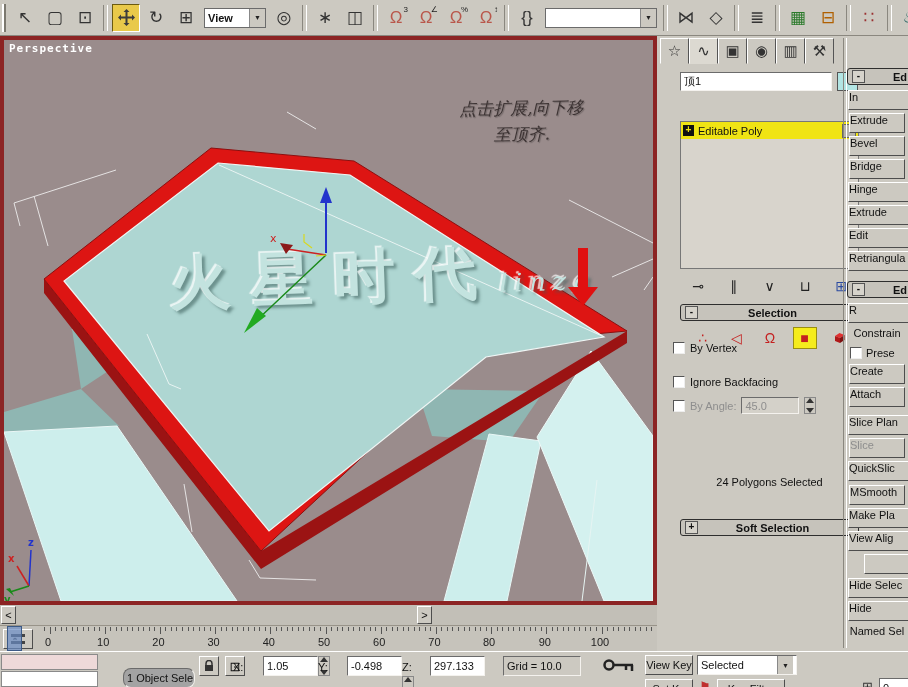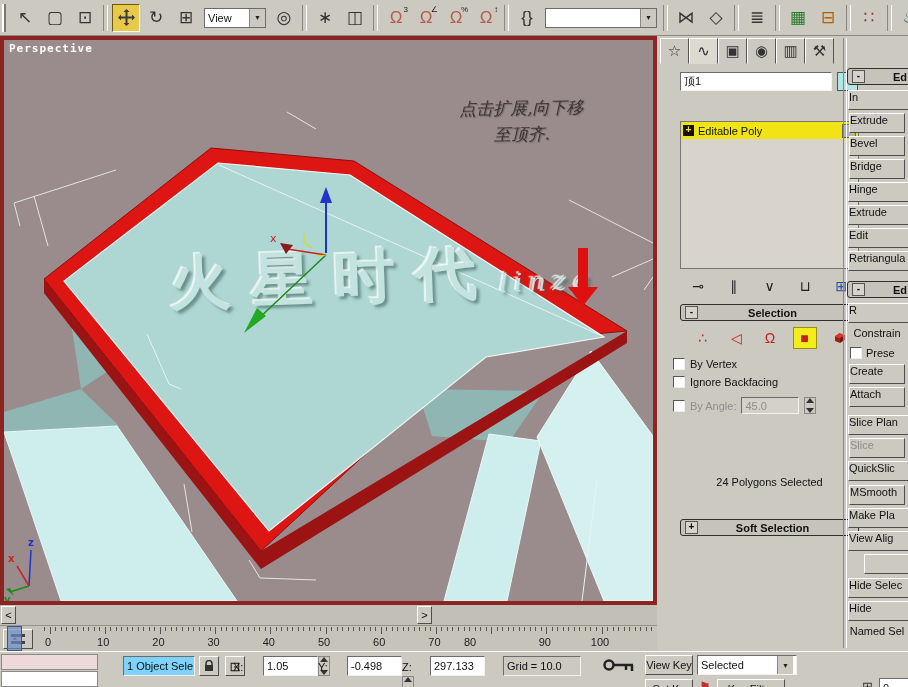--- a/index.html
+++ b/index.html
@@ -31,21 +31,21 @@
   #toolbar{position:absolute;left:0;top:0;width:908px;height:36px;background:#ccc9c1;
        border-bottom:1px solid #8a877f;display:flex;align-items:center;padding-left:2px;box-sizing:border-box;}
   #tb-handle{width:5px;height:28px;margin-right:4px;border-left:2px solid #fff;border-right:2px solid #7b786f;}
   #tb-icons{display:flex;align-items:center;height:36px;}
   .tbtn{width:26px;height:26px;margin:0 1px;display:flex;align-items:center;justify-content:center;
        position:relative;border:1px solid transparent;}
   .tbtn .tg{font-size:17px;color:#333;line-height:1;}
   .tbtn.act{background:#e9c94a;border:1px solid;border-color:#6b5a10 #fff #fff #6b5a10;}
   .tsup{position:absolute;right:1px;top:0;font-size:8px;color:#222;}
   .tsep{width:3px;height:26px;margin:0 3px;border-left:1px solid #8a877f;border-right:1px solid #fff;}
-  .tdd{height:20px;display:flex;align-items:center;background:#fff;border:1px solid #6b6b6b;box-sizing:border-box;margin:0 3px;}
+  .tdd{height:20px;display:flex;align-items:center;background:#fff;border:1px solid #6b6b6b;box-sizing:border-box;margin:0 3px;font-weight:bold;}
   .tdd .ddval{flex:1;padding:0 3px;font-size:11px;color:#111;overflow:hidden;}
   .ddbtn{width:15px;height:100%;background:#ccc9c1;border-left:1px solid #888;display:flex;align-items:center;justify-content:center;font-size:7px;color:#222;flex:0 0 auto;}
   
   #viewport{position:absolute;left:0;top:36px;width:657px;height:569px;box-sizing:border-box;
        border:4px solid #8c2424;background:#9a8c8c;overflow:hidden;}
   #vp-label{position:absolute;left:5px;top:2px;color:#fff;font-family:"DejaVu Sans Mono",monospace;
        font-size:11px;font-weight:bold;letter-spacing:1px;z-index:5;}
   #vp-annot{position:absolute;left:420px;top:55px;width:195px;text-align:center;z-index:5;
        font-family:"DejaVu Serif",serif;font-style:italic;font-size:17px;color:#3d3434;
        line-height:26px;text-shadow:1px 1px 1px rgba(0,0,0,.25);transform:rotate(-1deg);}
@@ -416,31 +416,31 @@
         <span class="tick" style="left: 609.68px; height: 4px;"></span>
         <span class="tick" style="left: 615.2px; height: 4px;"></span>
         <span class="rlabel" style="left: 12px;">0</span>
         <span class="rlabel" style="left: 67.2px;">10</span>
         <span class="rlabel" style="left: 122.4px;">20</span>
         <span class="rlabel" style="left: 177.6px;">30</span>
         <span class="rlabel" style="left: 232.8px;">40</span>
         <span class="rlabel" style="left: 288px;">50</span>
         <span class="rlabel" style="left: 343.2px;">60</span>
         <span class="rlabel" style="left: 398.4px;">70</span>
-        <span class="rlabel" style="left: 434px;">80</span>
+        <span class="rlabel" style="left: 453px;">80</span>
         <span class="rlabel" style="left: 508.8px;">90</span>
         <span class="rlabel" style="left: 564px;">100</span>
       </div>
     <div id="ts-handle"></div>
   </div>
 
   <div id="statusbar">
     <div id="listener-pink"></div>
     <div id="listener-white"></div>
-    <div class="sunk abs" style="left:106px;top:4px;width:72px;height:20px;background:#7dd3fc;">1 Object Sele</div>
+    <div class="sunk abs" style="left:106px;top:16px;width:72px;height:20px;background:#a3a3a3;border-radius:8px;">1 Object Sele</div>
     <div class="btn abs" style="left:182px;top:4px;width:20px;height:20px;">
       <svg width="10" height="12" viewBox="0 0 10 12">
           <path d="M2 5V3.5A3 3 0 0 1 8 3.5V5" stroke="#333" stroke-width="1.5" fill="none"></path>
           <rect x="1" y="5" width="8" height="6" fill="#333"></rect>
         </svg>
     </div>
     <div class="btn abs" style="left:208px;top:4px;width:20px;height:20px;font-size:13px;">⊡</div>
     <span class="sblabel" style="left:233px;">X:</span>
     <div class="sunk abs" style="left:246px;top:4px;width:55px;height:20px;">1.05</div>
     <div class="spin abs" style="left:301px;top:4px;width:12px;height:20px;">
@@ -520,21 +520,21 @@
           <span class="soicon act">■</span>
           <span class="soicon">
             <svg width="15" height="14" viewBox="0 0 15 14">
               <path d="M3 5l4.5-3 5 2-4.5 3z" fill="#e03030"></path>
               <path d="M3 5l5 2v5l-5-2z" fill="#b01818"></path>
               <path d="M8 7l4.5-3v5L8 12z" fill="#7d0f0f"></path>
             </svg>
           </span>
         </div>
     </div>
-    <div class="cbrow" style="left:16px;top:322px;">
+    <div class="cbrow" style="left:16px;top:306px;">
       <span class="chk"></span>
       <span>By Vertex</span>
     </div>
     <div class="cbrow" style="left:16px;top:340px;">
       <span class="chk"></span>
       <span>Ignore Backfacing</span>
     </div>
     <div class="cbrow" style="left:16px;top:361px;">
       <span class="chk"></span>
       <span class="grayt">By Angle:</span>

